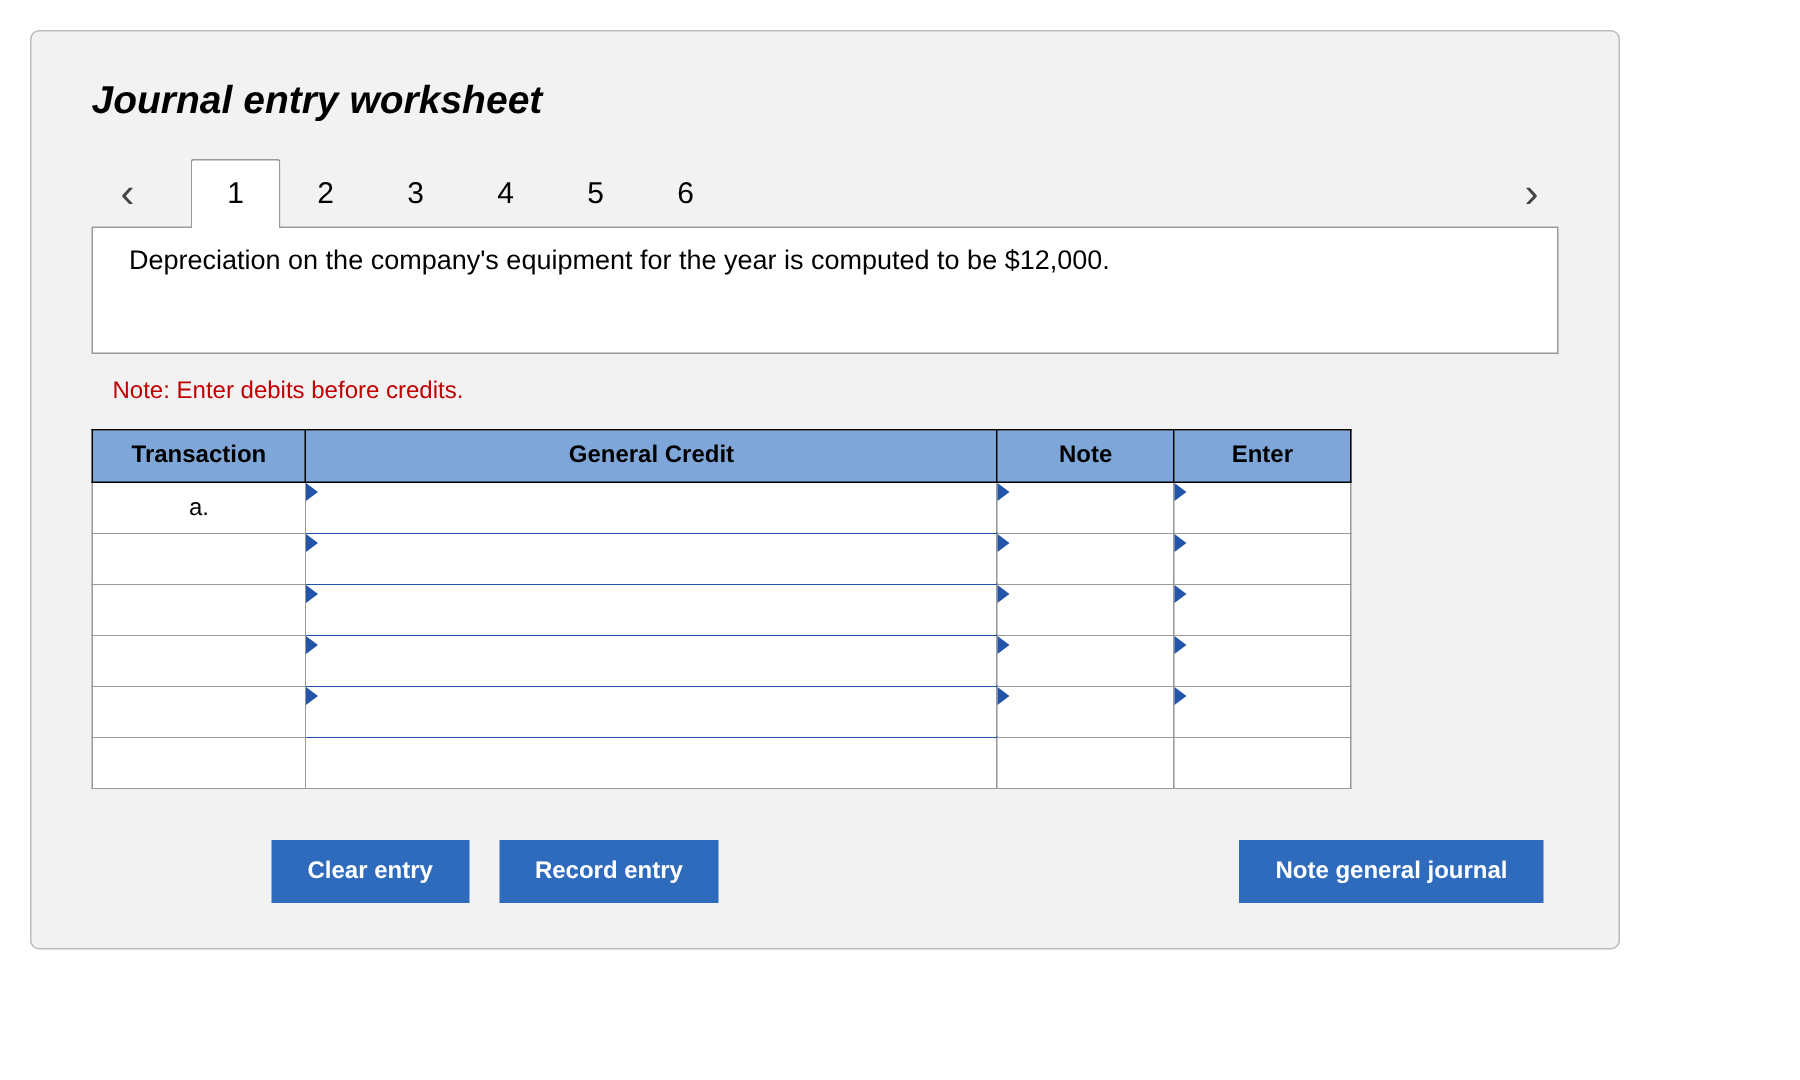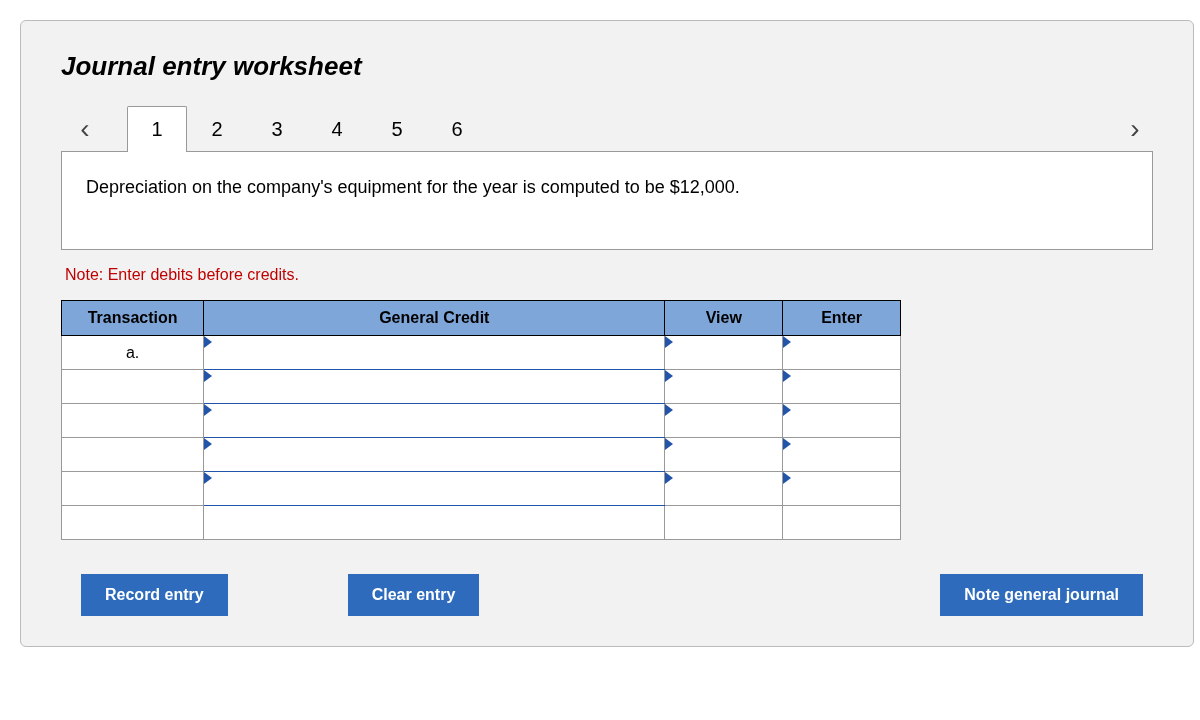--- a/index.html
+++ b/index.html
@@ -3,21 +3,21 @@
 <meta charset="utf-8">
 <style>
   * { box-sizing: border-box; }
   body {
     margin: 0;
     padding: 20px;
     font-family: Arial, Helvetica, sans-serif;
     background: #fff;
   }
   .panel {
-    width: 1174px;
+    width: 1060px;
     background: #f2f2f2;
     border: 1px solid #bbb;
     border-radius: 6px;
     padding: 30px 40px 30px 40px;
   }
   .title {
     font-family: Verdana, Arial, sans-serif;
     font-size: 26px;
     font-weight: bold;
     font-style: italic;
@@ -62,31 +62,31 @@
     border: 1px solid #999;
     border-bottom: none;
     border-radius: 2px 2px 0 0;
     position: relative;
     z-index: 2;
   }
   .desc-box {
     background: #fff;
     border: 1px solid #999;
     margin-top: -1px;
-    padding: 22px 24px 48px 24px;
+    padding: 8px 24px 48px 24px;
     font-family: Verdana, Arial, sans-serif;
     font-size: 18px;
     line-height: 1.5;
     color: #000;
   }
   .note {
     font-family: Verdana, Arial, sans-serif;
     font-size: 16px;
     color: #c00000;
-    margin: 16px 0 16px 4px;
+    margin: 16px 0 16px 14px;
   }
   .entry-table {
     border-collapse: collapse;
     width: 840px;
   }
   .entry-table th {
     background: #7ea6d8;
     border: 1px solid #000;
     font-weight: bold;
     font-size: 16px;
@@ -162,21 +162,21 @@
 
   <div class="desc-box">Depreciation on the company's equipment for the year is computed to be $12,000.</div>
 
   <div class="note">Note: Enter debits before credits.</div>
 
   <table class="entry-table">
     <thead>
       <tr>
         <th class="col-txn">Transaction</th>
         <th class="col-gj">General Credit</th>
-        <th class="col-amt">View</th>
+        <th class="col-amt">Note</th>
         <th class="col-amt">Enter</th>
       </tr>
     </thead>
     <tbody>
       <tr>
         <td class="col-txn">a.</td>
         <td class="col-gj has-tri gj-cell">
             <span class="tri"></span>
           </td>
         <td class="col-amt has-tri">
@@ -237,18 +237,18 @@
       <tr>
         <td class="col-txn"></td>
         <td class="col-gj"></td>
         <td class="col-amt"></td>
         <td class="col-amt"></td>
       </tr>
     </tbody>
   </table>
 
   <div class="btn-row">
+    <button class="btn clear">Clear entry</button>
     <button class="btn record">Record entry</button>
-    <button class="btn clear">Clear entry</button>
     <button class="btn view">Note general journal</button>
   </div>
 
 </div>
 
 </body></html>

